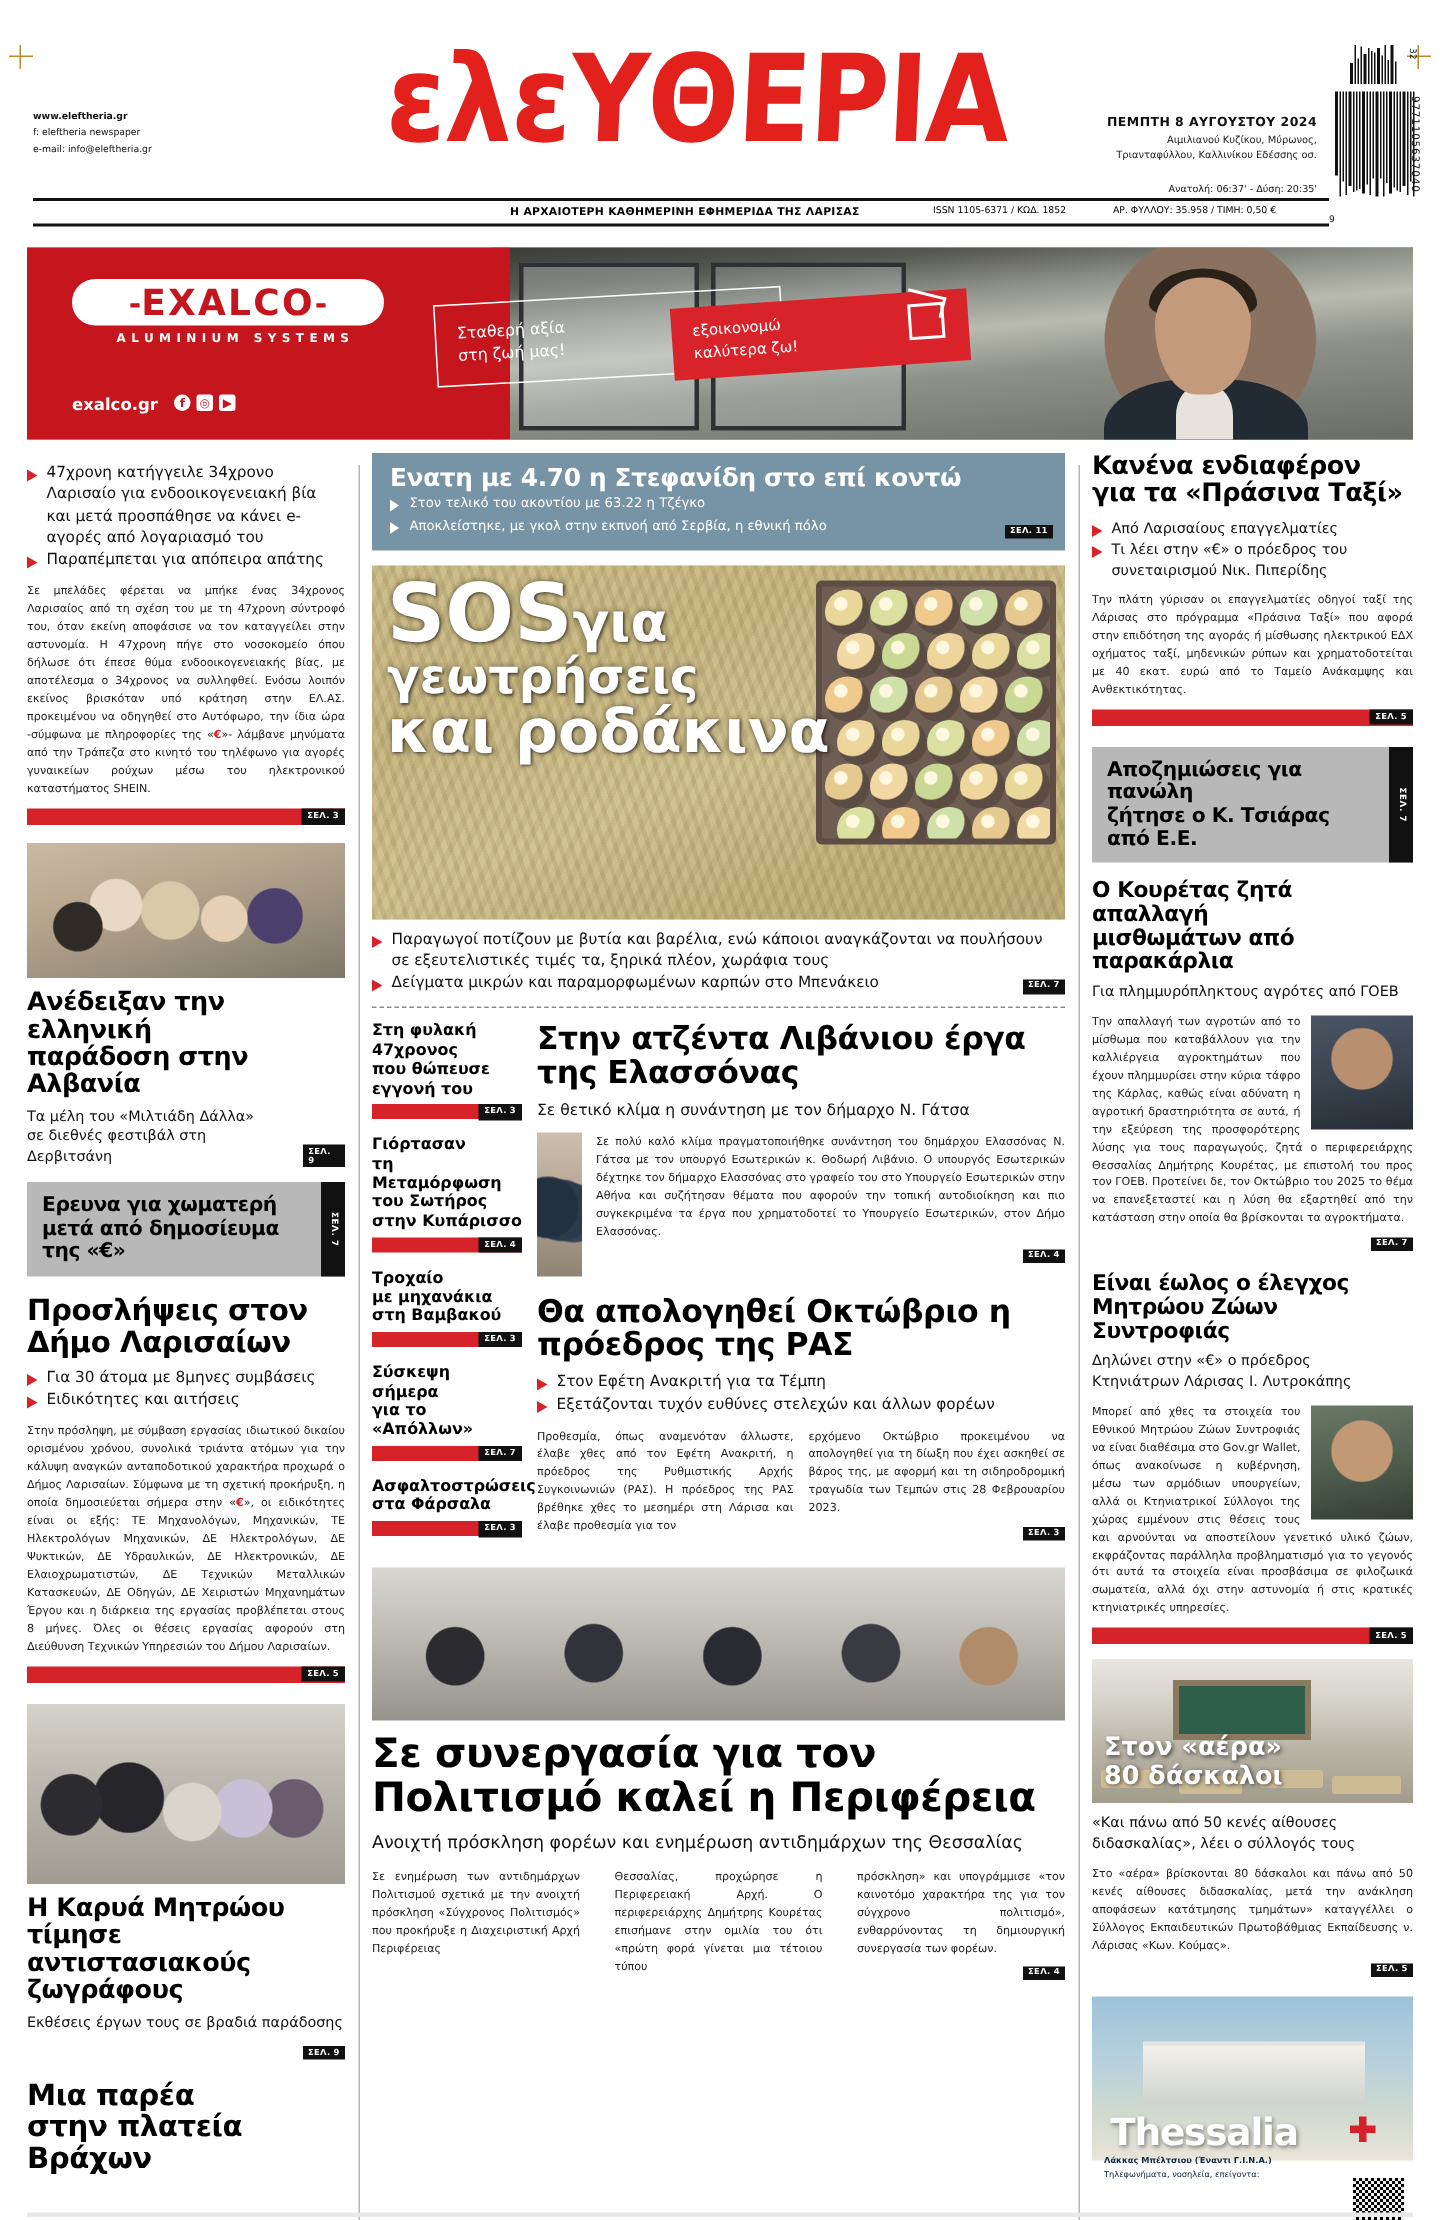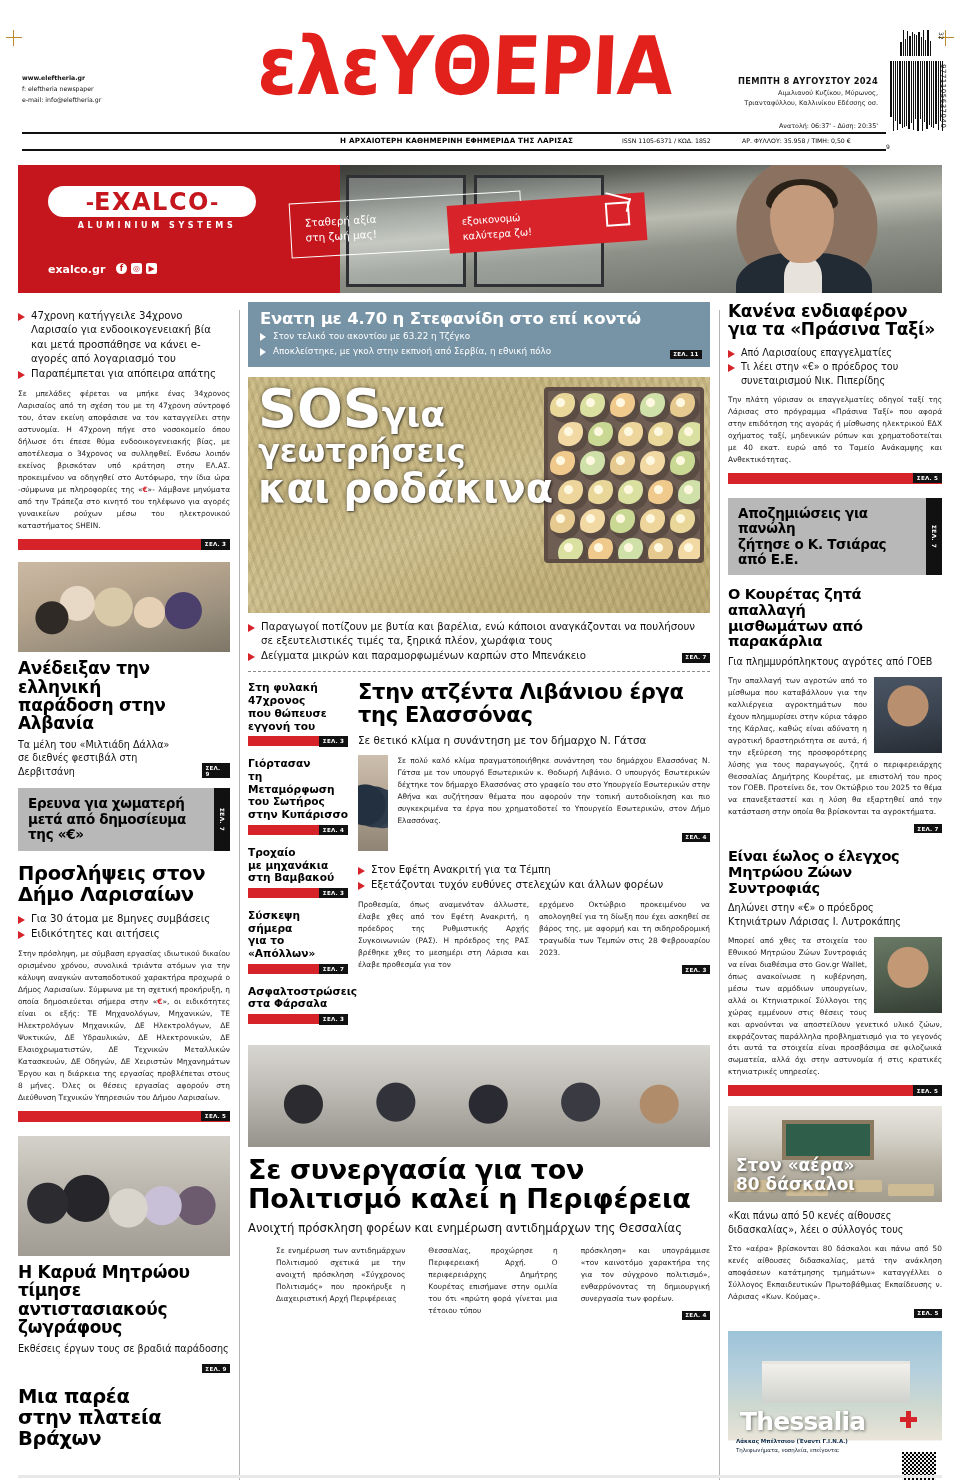--- a/index.html
+++ b/index.html
@@ -664,41 +664,43 @@
             <div style="display:flex; gap:9px; margin-top:7px;">
               <div class="photo ph-liv"></div>
               <div style="flex:1 1 auto;">
                 <p class="body-txt">Σε πολύ καλό κλίμα πραγματοποιήθηκε συνάντηση του δημάρχου Ελασσόνας Ν. Γάτσα με τον υπουργό Εσωτερικών κ. Θοδωρή Λιβάνιο. Ο υπουργός Εσωτερικών δέχτηκε τον δήμαρχο Ελασσόνας στο γραφείο του στο Υπουργείο Εσωτερικών στην Αθήνα και συζήτησαν θέματα που αφορούν την τοπική αυτοδιοίκηση και πιο συγκεκριμένα τα έργα που χρηματοδοτεί το Υπουργείο Εσωτερικών, στον Δήμο Ελασσόνας.</p>
                 <div style="text-align:right;"><span class="sela">ΣΕΛ. 4</span></div>
               </div>
             </div>
           </div>
 
           <div style="margin-top:12px;">
+            <h2 class="hl" style="font-size:21px;">Θα απολογηθεί Οκτώβριο
+η πρόεδρος της ΡΑΣ</h2>
             <div class="bullets">
               <div class="bullet">Στον Εφέτη Ανακριτή για τα Τέμπη</div>
               <div class="bullet">Εξετάζονται τυχόν ευθύνες στελεχών και άλλων φορέων</div>
             </div>
             <div style="display:flex; gap:10px; margin-top:7px;">
               <p class="body-txt" style="flex:1;">Προθεσμία, όπως αναμενόταν άλλωστε, έλαβε χθες από τον Εφέτη Ανακριτή, η πρόεδρος της Ρυθμιστικής Αρχής Συγκοινωνιών (ΡΑΣ). Η πρόεδρος της ΡΑΣ βρέθηκε χθες το μεσημέρι στη Λάρισα και έλαβε προθεσμία για τον</p>
               <div style="flex:1;">
                 <p class="body-txt">ερχόμενο Οκτώβριο προκειμένου να απολογηθεί για τη δίωξη που έχει ασκηθεί σε βάρος της, με αφορμή και τη σιδηροδρομική τραγωδία των Τεμπών στις 28 Φεβρουαρίου 2023.</p>
                 <div style="text-align:right;"><span class="sela">ΣΕΛ. 3</span></div>
               </div>
             </div>
           </div>
         </div>
       </div>
 
       <div>
         <div class="photo ph-conf"></div>
         <h2 class="hl" style="font-size:27px; margin-top:8px;">Σε συνεργασία για τον
 Πολιτισμό καλεί η Περιφέρεια</h2>
         <div class="sub" style="font-size:11.6px; margin-top:7px;">Ανοιχτή πρόσκληση φορέων και ενημέρωση αντιδημάρχων της Θεσσαλίας</div>
-        <div style="display:flex; gap:23px; margin-top:8px;margin-left:28px;">
+        <div style="display:flex; gap:23px; margin-top:8px;">
           <p class="body-txt" style="flex:1;">Σε ενημέρωση των αντιδημάρχων Πολιτισμού σχετικά με την ανοιχτή πρόσκληση «Σύγχρονος Πολιτισμός» που προκήρυξε η Διαχειριστική Αρχή Περιφέρειας</p>
           <p class="body-txt" style="flex:1;">Θεσσαλίας, προχώρησε η Περιφερειακή Αρχή. Ο περιφερειάρχης Δημήτρης Κουρέτας επισήμανε στην ομιλία του ότι «πρώτη φορά γίνεται μια τέτοιου τύπου</p>
           <div style="flex:1;">
             <p class="body-txt">πρόσκληση» και υπογράμμισε «τον καινοτόμο χαρακτήρα της για τον σύγχρονο πολιτισμό», ενθαρρύνοντας τη δημιουργική συνεργασία των φορέων.</p>
             <div style="text-align:right;"><span class="sela">ΣΕΛ. 4</span></div>
           </div>
         </div>
       </div>
     </div>
 

